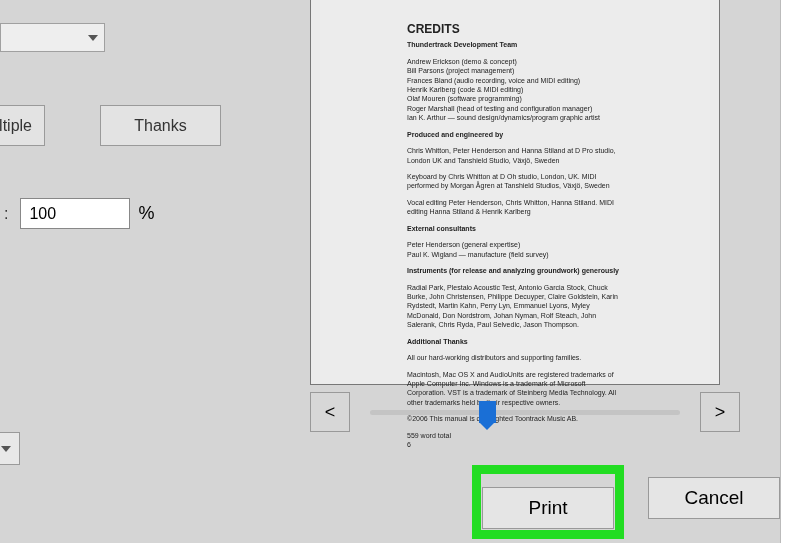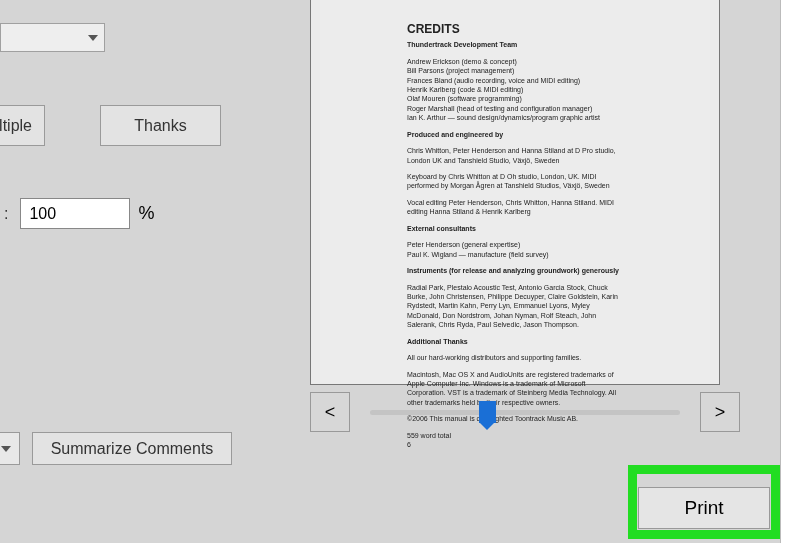--- a/index.html
+++ b/index.html
@@ -204,21 +204,20 @@
 
   <div class="scale-row">
     <span class="scale-label">:</span>
     <input class="scale-input" value="100" style="">
     <span class="pct">%</span>
   </div>
 
   <div class="big-dropdown">
     <span class="chevron"></span>
   </div>
-  <div class="btn btn-summarize">Summarize Comments</div>
 </div>
 
 <div class="preview-area">
   <div class="page-preview">
     <div class="doc-body">
       <h4>CREDITS</h4>
       <div class="sect bold">Thundertrack Development Team</div>
       <div class="sect" style="white-space:pre-line">Andrew Erickson (demo &amp; concept)
 Bill Parsons (project management)
 Frances Bland (audio recording, voice and MIDI editing)
@@ -252,15 +251,16 @@
     </div>
     <div class="nav-btn">&gt;</div>
   </div>
 
 </div>
 
 <div class="footer-buttons">
   <div class="highlight-print">
     <div class="footer-btn">Print</div>
   </div>
+  <div class="footer-btn">Cancel</div>
 </div>
 
 <div class="right-edge"></div>
 
 </body></html>

